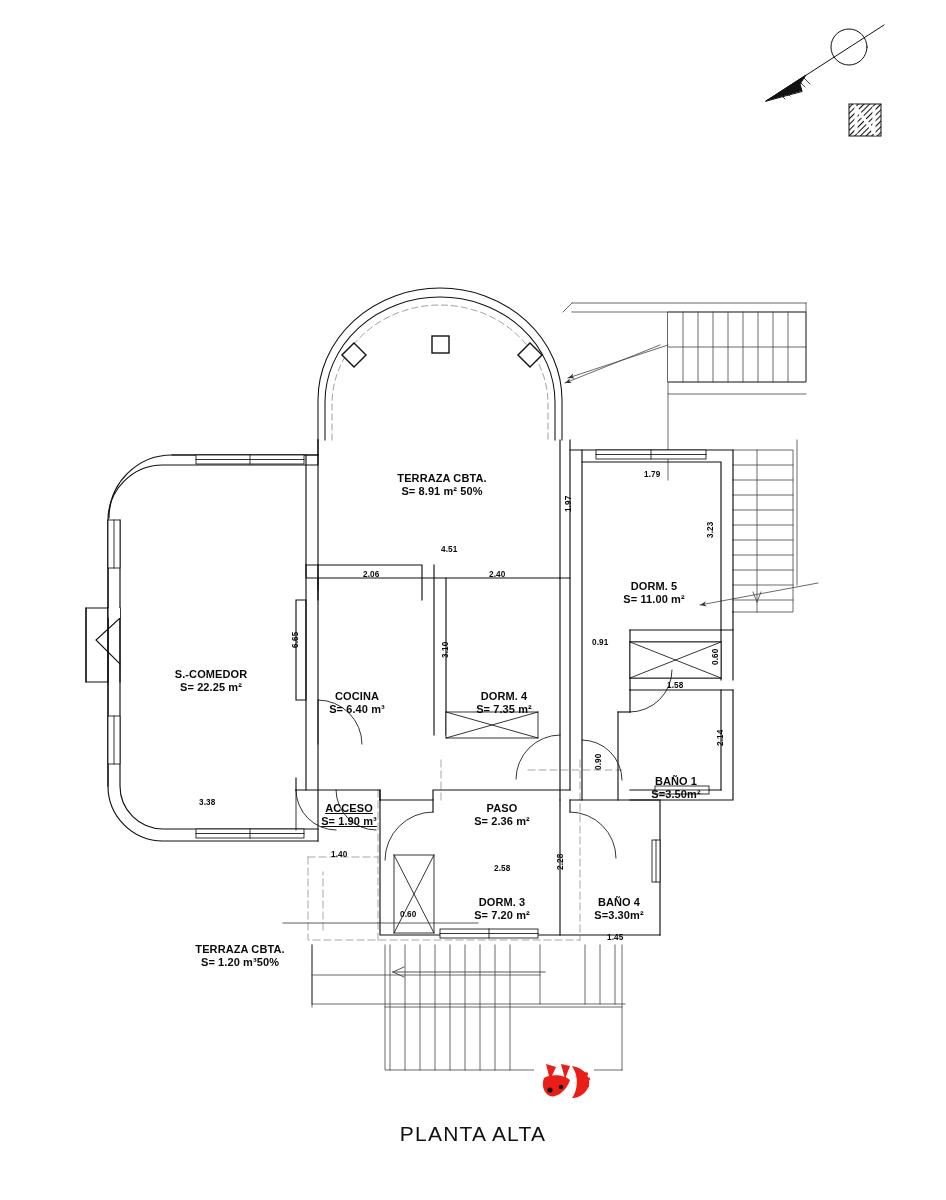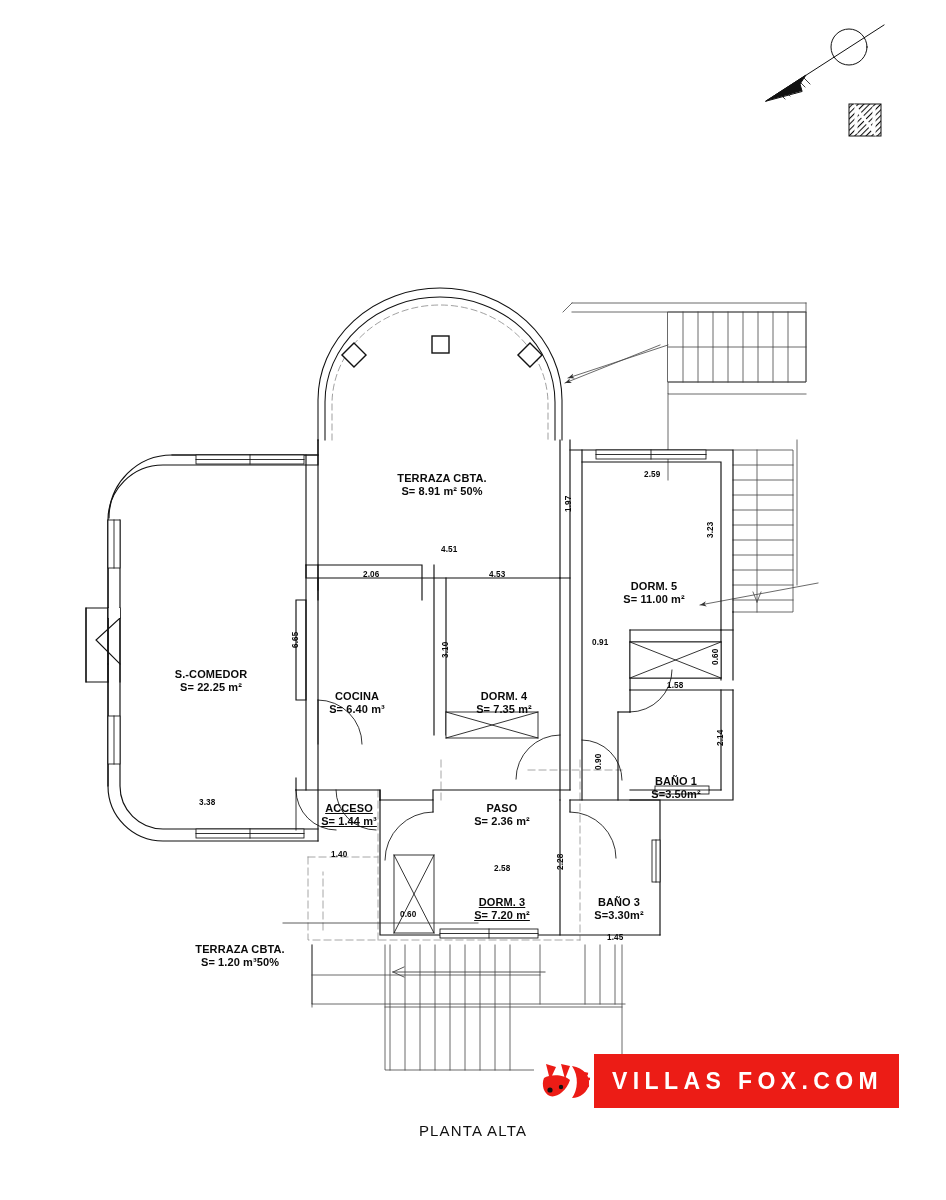--- a/index.html
+++ b/index.html
@@ -11,21 +11,21 @@
   .rm-label{position:absolute;text-align:center;line-height:1.18;
             font-size:11px;font-weight:bold;letter-spacing:.1px;color:#0a0a0a;
             white-space:nowrap;margin-top:35px;}
   .rm-label .l2{display:block;}
 
   .dim{position:absolute;font-size:8.2px;font-weight:bold;color:#0a0a0a;
        white-space:nowrap;letter-spacing:.1px;}
   .dim.vert{transform-origin:left top;transform:rotate(-90deg);}
 
   #title-block{position:absolute;left:0;top:1122px;width:946px;text-align:center;
-       font-size:15px;letter-spacing:1.2px;color:#111;}
+       font-size:21px;letter-spacing:1.2px;color:#111;}
 
   #brand{position:absolute;left:534px;top:1054px;height:54px;display:flex;align-items:center;}
   #brand-mark{width:60px;height:54px;background:#ffffff;position:relative;flex:0 0 auto;}
   #brand-bar{background:#ec1c16;height:54px;display:flex;align-items:center;
        padding:0 16px 0 18px;}
   #brand-text{color:#fff;font-size:23px;font-weight:bold;letter-spacing:5.4px;
        white-space:nowrap;}
 </style>
 </head>
 <body>
@@ -348,48 +348,48 @@
     <span class="l2">S= 11.00 m²</span>
   </div>
 
   <div class="rm-label" style="left:676px;top:740px;transform:translate(-50%,0);text-align:center;">
     <span>BAÑO 1</span>
     <span class="l2">S=3.50m²</span>
   </div>
 
   <div class="rm-label" style="left:349px;top:767px;transform:translate(-50%,0);text-decoration:underline;">
     <span>ACCESO</span>
-    <span class="l2">S= 1.44 m³</span>
+    <span class="l2">S= 1.90 m³</span>
   </div>
 
   <div class="rm-label" style="left:502px;top:767px;transform:translate(-50%,0);">
     <span>PASO</span>
     <span class="l2">S= 2.36 m²</span>
   </div>
 
-  <div class="rm-label" style="left:502px;top:861px;transform:translate(-50%,0);text-decoration:underline;">
+  <div class="rm-label" style="left:502px;top:861px;transform:translate(-50%,0);">
     <span>DORM. 3</span>
     <span class="l2">S= 7.20 m²</span>
   </div>
 
   <div class="rm-label" style="left:619px;top:861px;transform:translate(-50%,0);">
-    <span>BAÑO 3</span>
+    <span>BAÑO 4</span>
     <span class="l2">S=3.30m²</span>
   </div>
 
   <div class="rm-label" style="left:240px;top:908px;transform:translate(-50%,0);">
     <span>TERRAZA CBTA.</span>
     <span class="l2">S= 1.20 m³50%</span>
   </div>
 
   <div class="dim vert" style="left:564px;top:512px;">1.97</div>
   <div class="dim" style="left:441px;top:545px;">4.51</div>
   <div class="dim" style="left:363px;top:570px;">2.06</div>
-  <div class="dim" style="left:489px;top:570px;">4.53</div>
-  <div class="dim" style="left:644px;top:470px;">2.59</div>
+  <div class="dim" style="left:489px;top:570px;">2.40</div>
+  <div class="dim" style="left:644px;top:470px;">1.79</div>
   <div class="dim vert" style="left:706px;top:538px;">3.23</div>
   <div class="dim" style="left:592px;top:638px;">0.91</div>
   <div class="dim vert" style="left:711px;top:665px;">0.60</div>
   <div class="dim" style="left:667px;top:681px;">1.58</div>
   <div class="dim vert" style="left:716px;top:746px;">2.14</div>
   <div class="dim vert" style="left:594px;top:770px;">0.90</div>
   <div class="dim vert" style="left:291px;top:648px;">6.65</div>
   <div class="dim vert" style="left:441px;top:658px;">3.10</div>
   <div class="dim" style="left:199px;top:798px;">3.38</div>
   <div class="dim" style="left:331px;top:850px;">1.40</div>
@@ -405,20 +405,17 @@
           <path d="M12,10 L16,26 L22,13 Z"></path>
           <path d="M27,10 L31,25 L36,12 Z"></path>
           <path d="M10,24 C16,20 30,20 36,26 C32,38 22,44 16,42 C10,40 7,31 10,24 Z"></path>
           <path d="M38,12 C50,14 56,22 55,30 C54,38 46,44 38,44 C44,36 45,22 38,12 Z"></path>
           <path d="M44,18 L54,20 M44,24 L56,25 M44,30 L55,32" stroke="#ec1c16" stroke-width="2.4" fill="none"></path>
         </g>
         <circle cx="16" cy="36" r="2.6" fill="#111"></circle>
         <circle cx="27" cy="33" r="2.2" fill="#111"></circle>
       </svg>
     </div>
-    <div id="brand-bar">
-      <span id="brand-text">VILLAS FOX.COM</span>
-    </div>
   </div>
 
   <div id="title-block">PLANTA ALTA</div>
 
 </div>
 
 </body></html>

